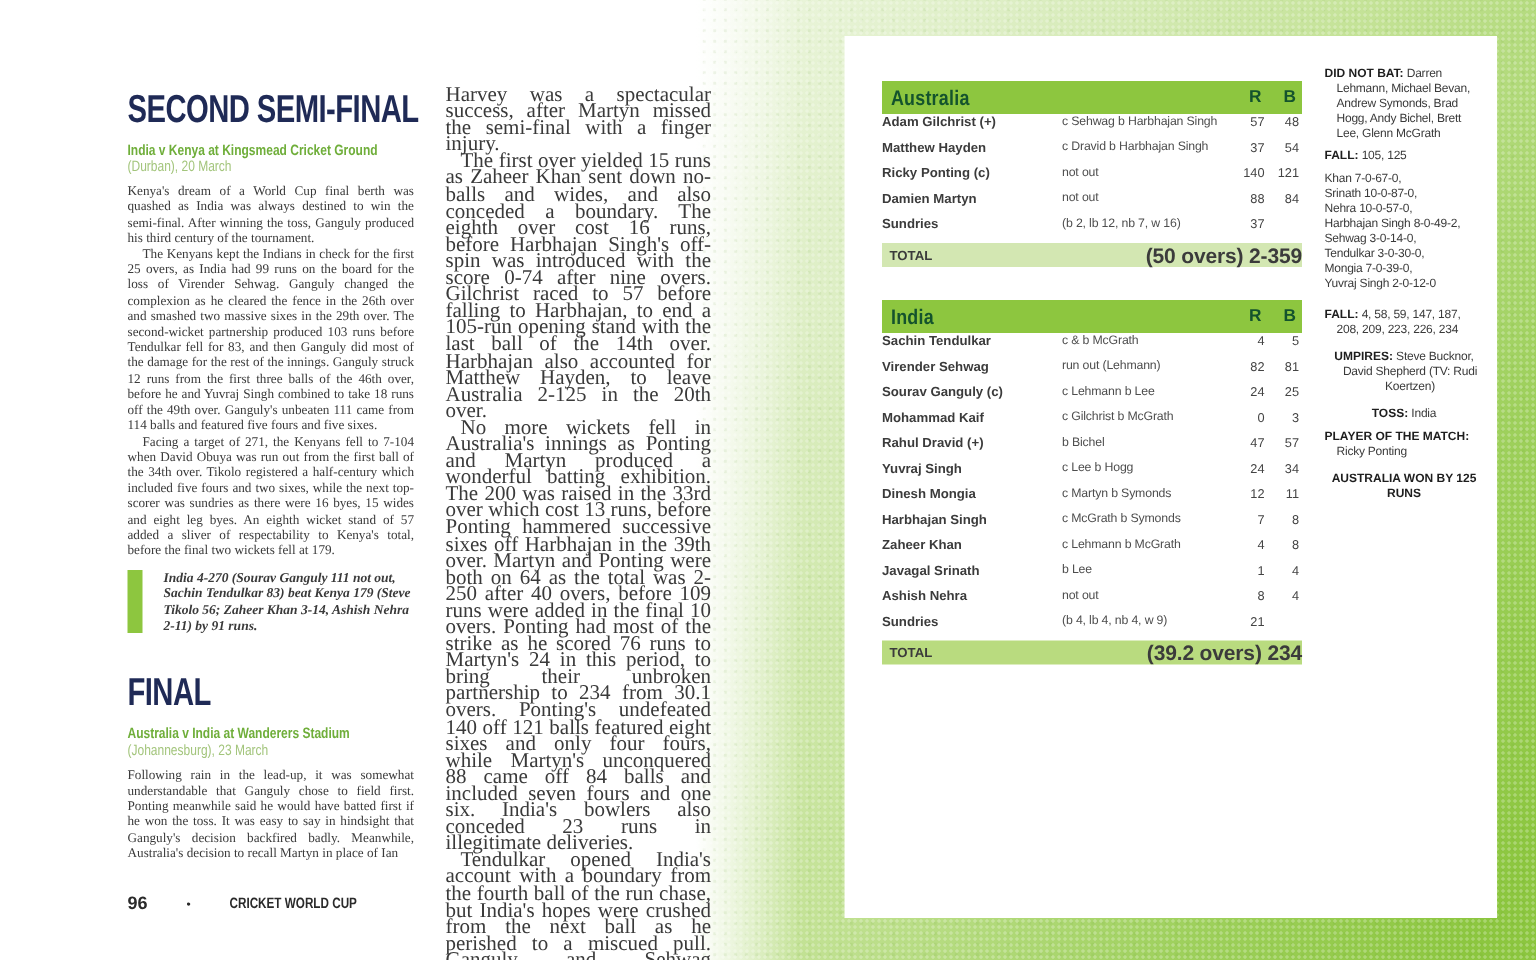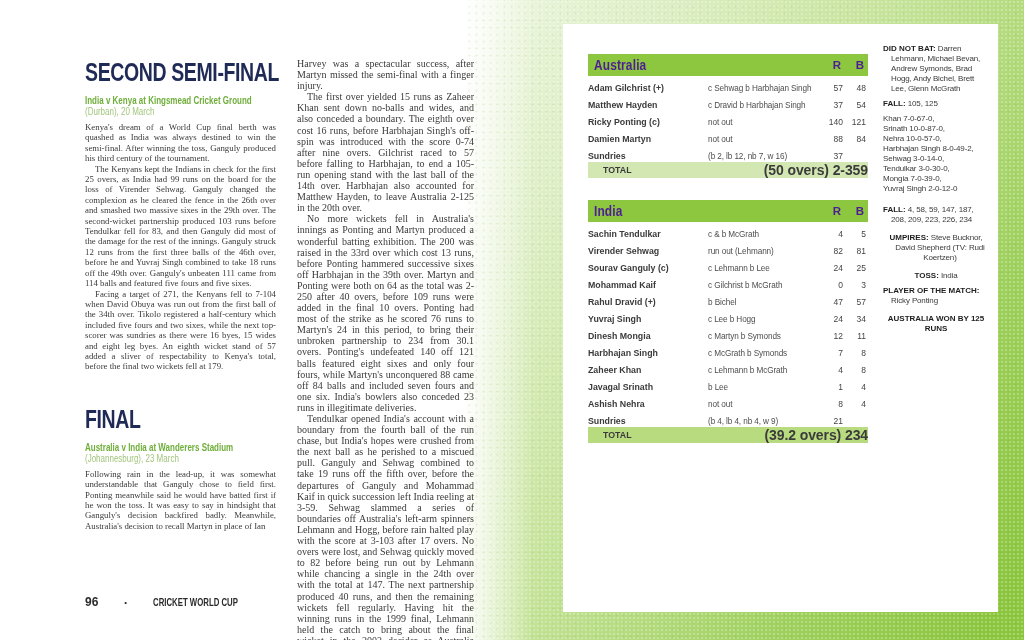--- a/index.html
+++ b/index.html
@@ -20,34 +20,34 @@
 
   
   .card { position:absolute; left:563px; top:24px; width:435px; height:588px; background:#ffffff; }
 
   
   .score-table { position:absolute; left:25px; width:280px;
                  font-family:"Liberation Sans", sans-serif; }
   .t-aus { top:30px; }
   .t-ind { top:176px; }
   .score-head { display:flex; align-items:center; height:22px;
-    background:var(--accent-green, #8dc63f); color:#4c1d95; }
+    background:var(--accent-green, #8dc63f); color:#14532d; }
   .team { flex:1; font-weight:bold; font-size:14px; padding-left:7px; white-space:nowrap;
     transform:scaleX(.85); transform-origin:0 50%; letter-spacing:.2px; }
   .hcol { width:30px; text-align:right; font-weight:bold; font-size:11.5px; padding-right:5px; }
   .hcol.b { width:22px; padding-right:4px; }
-  .score-row { display:flex; align-items:flex-end; height:17px; }
+  .score-row { display:flex; align-items:flex-start; height:17px; }
   .nm { width:120px; font-weight:bold; font-size:8.8px; color:#3b3b3b; white-space:nowrap; }
   .ds { flex:1; font-size:8.2px; color:#4e4e4e; white-space:nowrap; letter-spacing:-.1px; }
   .rv { width:30px; text-align:right; font-size:8.5px; color:#444; padding-right:3px; }
   .bv { width:22px; text-align:right; font-size:8.5px; color:#444; padding-right:2px; }
   .score-total { display:flex; align-items:center; height:16px; margin-top:1px; }
   .tot-aus { background:var(--total-row-green-light, #d3e7b2); }
   .tot-ind { background:var(--total-row-green, #b9db7f); }
-  .score-total .nm { width:115px; padding-left:15px; font-size:8.8px; }
+  .score-total .nm { width:115px; padding-left:5px; font-size:8.8px; }
   .score-total .ds { font-weight:bold; font-size:14px; color:#3b3b3b;text-align:right; }
 
   
   .notes { position:absolute; left:320px; top:20px; width:106px;
     font-family:"Liberation Sans", sans-serif; font-size:8px; line-height:10px;
     color:#3a3a3a; letter-spacing:-.15px; }
   .notes b { color:#1e1e1e; letter-spacing:0; }
   .hang { padding-left:8px; text-indent:-8px; }
   .nblock { margin-bottom:5px; }
   .gap-lg { margin-top:11px; }
@@ -63,21 +63,21 @@
     transform:scaleX(.75); transform-origin:0 50%; white-space:nowrap; letter-spacing:-.5px; }
   .h-semi { margin-bottom:9px; }
   .h-final { margin-top:25px; margin-bottom:9px; }
   .subhead { font-family:"Liberation Sans", sans-serif; font-weight:bold; font-size:10px;
     line-height:11px; color:var(--subhead-green, #6fae3a); white-space:nowrap;
     transform:scaleX(.8); transform-origin:0 50%; }
   .venue { font-family:"Liberation Sans", sans-serif; font-weight:normal; font-size:10px;
     line-height:11px; color:var(--venue-green, #a3c57c); white-space:nowrap;
     transform:scaleX(.8); transform-origin:0 50%; margin-bottom:5px; }
   .bp { font-size:8.8px; line-height:10.4px; text-align:justify; }
-  .col2 .bp { font-size:10px; line-height:11.1px; }
+  .col2 .bp { font-size:14px; line-height:11.1px; }
   .ind { text-indent:10px; }
   .quote { display:flex; margin:8px 0 0 0; }
   .qbar { width:10px; background:var(--accent-green, #8dc63f); margin-right:14px; }
   .qtext { flex:1; font-style:italic; font-weight:bold; font-size:9px; line-height:10.6px; color:#3a3a3a; }
 
   
   .footer { position:absolute; left:85px; top:595px; display:flex; align-items:center;
     font-family:"Liberation Sans", sans-serif; color:#2a2a2a;gap:20px; }
   .pg-num { font-weight:bold; font-size:12px; }
   .pg-dot { font-size:8px; margin:0 6px; color:#2a2a2a; }
@@ -93,20 +93,21 @@
 
   <div class="col col1">
     <div class="headline h-semi">SECOND SEMI-FINAL</div>
     <div class="subhead">India v Kenya at Kingsmead Cricket Ground</div>
     <div class="venue">(Durban), 20 March</div>
     <p class="bp">Kenya's dream of a World Cup final berth was quashed as India was always destined to win the semi-final. After winning the toss, Ganguly produced his third century of the tournament.</p>
     <p class="bp ind">The Kenyans kept the Indians in check for the first 25 overs, as India had 99 runs on the board for the loss of Virender Sehwag. Ganguly changed the complexion as he cleared the fence in the 26th over and smashed two massive sixes in the 29th over. The second-wicket partnership produced 103 runs before Tendulkar fell for 83, and then Ganguly did most of the damage for the rest of the innings. Ganguly struck 12 runs from the first three balls of the 46th over, before he and Yuvraj Singh combined to take 18 runs off the 49th over. Ganguly's unbeaten 111 came from 114 balls and featured five fours and five sixes.</p>
     <p class="bp ind">Facing a target of 271, the Kenyans fell to 7-104 when David Obuya was run out from the first ball of the 34th over. Tikolo registered a half-century which included five fours and two sixes, while the next top-scorer was sundries as there were 16 byes, 15 wides and eight leg byes. An eighth wicket stand of 57 added a sliver of respectability to Kenya's total, before the final two wickets fell at 179.</p>
     <div class="quote">
       <div class="qbar"></div>
+      <div class="qtext">India 4-270 (Sourav Ganguly 111 not out, Sachin Tendulkar 83) beat Kenya 179 (Steve Tikolo 56; Zaheer Khan 3-14, Ashish Nehra 2-11) by 91 runs.</div>
     </div>
     <div class="headline h-final">FINAL</div>
     <div class="subhead">Australia v India at Wanderers Stadium</div>
     <div class="venue">(Johannesburg), 23 March</div>
     <p class="bp">Following rain in the lead-up, it was somewhat understandable that Ganguly chose to field first. Ponting meanwhile said he would have batted first if he won the toss. It was easy to say in hindsight that Ganguly's decision backfired badly. Meanwhile, Australia's decision to recall Martyn in place of Ian</p>
   </div>
 
   <div class="col col2">
     <p class="bp">Harvey was a spectacular success, after Martyn missed the semi-final with a finger injury.</p>
     <p class="bp ind">The first over yielded 15 runs as Zaheer Khan sent down no-balls and wides, and also conceded a boundary. The eighth over cost 16 runs, before Harbhajan Singh's off-spin was introduced with the score 0-74 after nine overs. Gilchrist raced to 57 before falling to Harbhajan, to end a 105-run opening stand with the last ball of the 14th over. Harbhajan also accounted for Matthew Hayden, to leave Australia 2-125 in the 20th over.</p>

